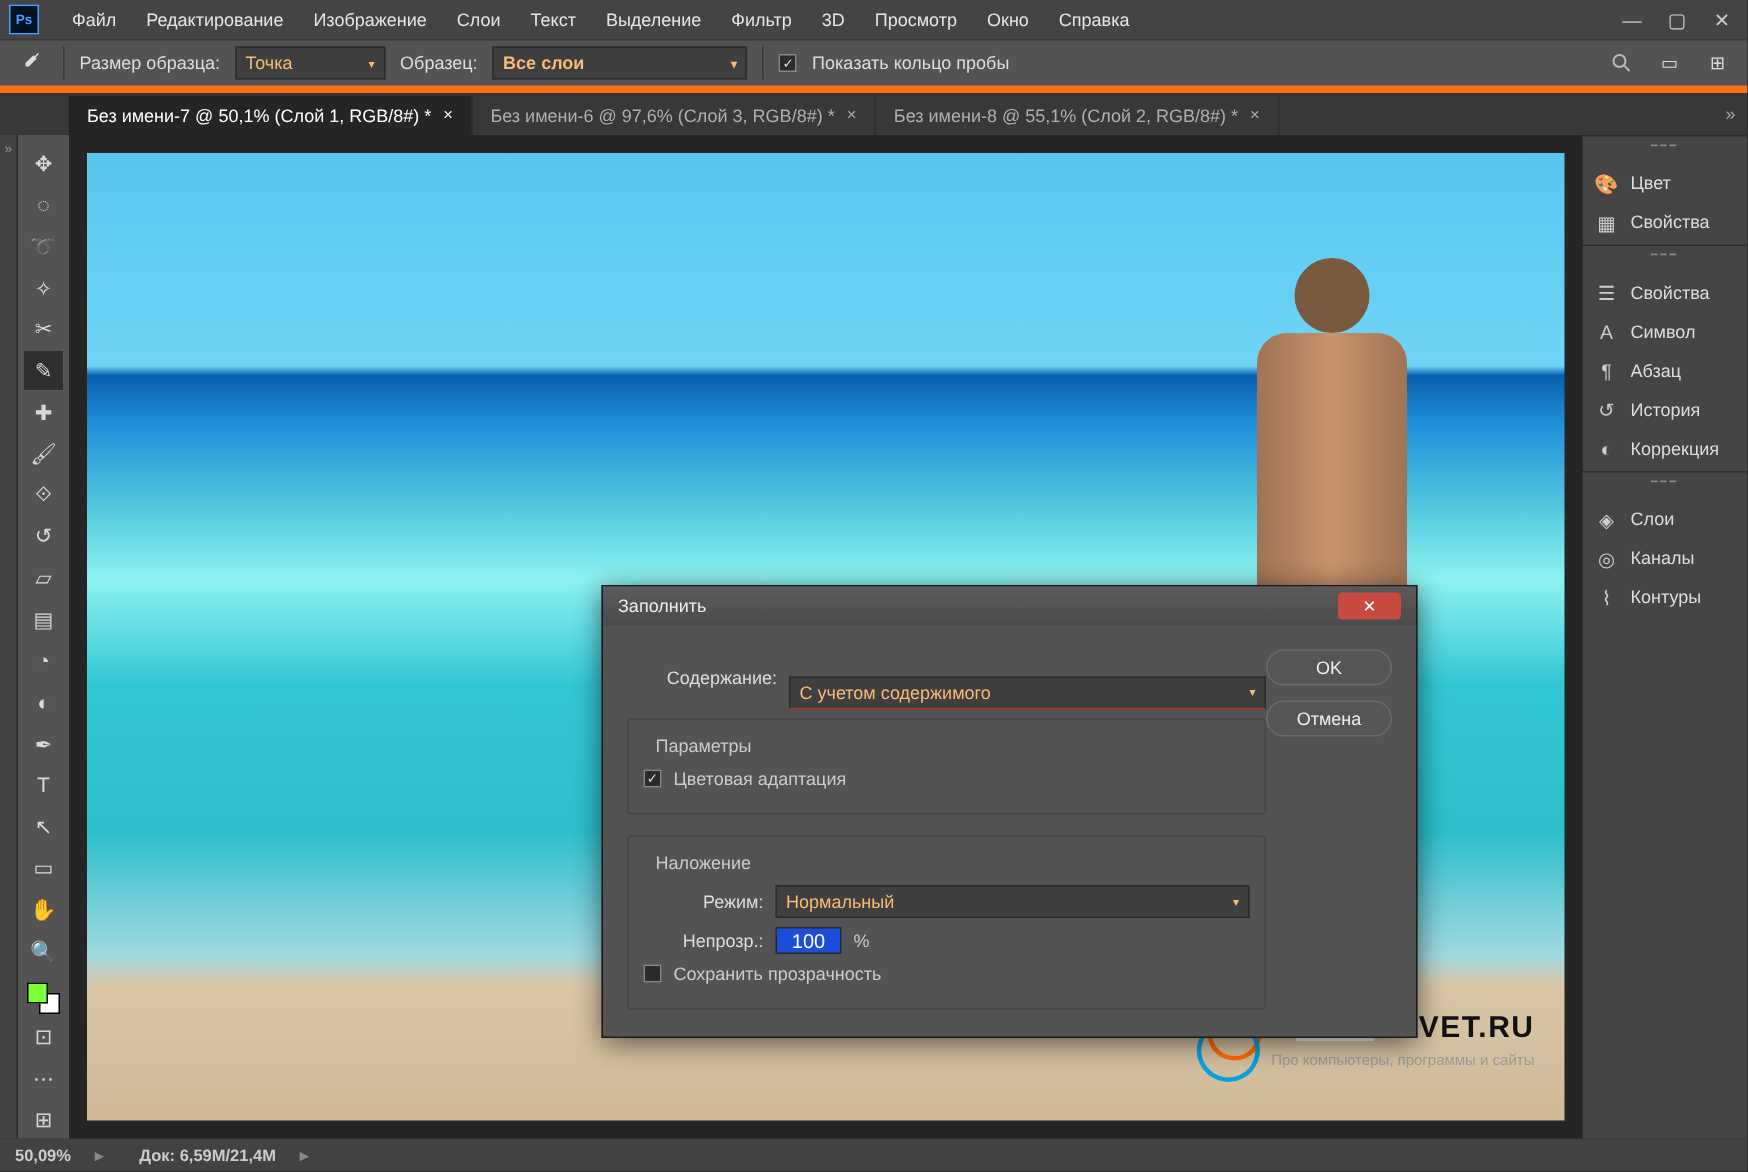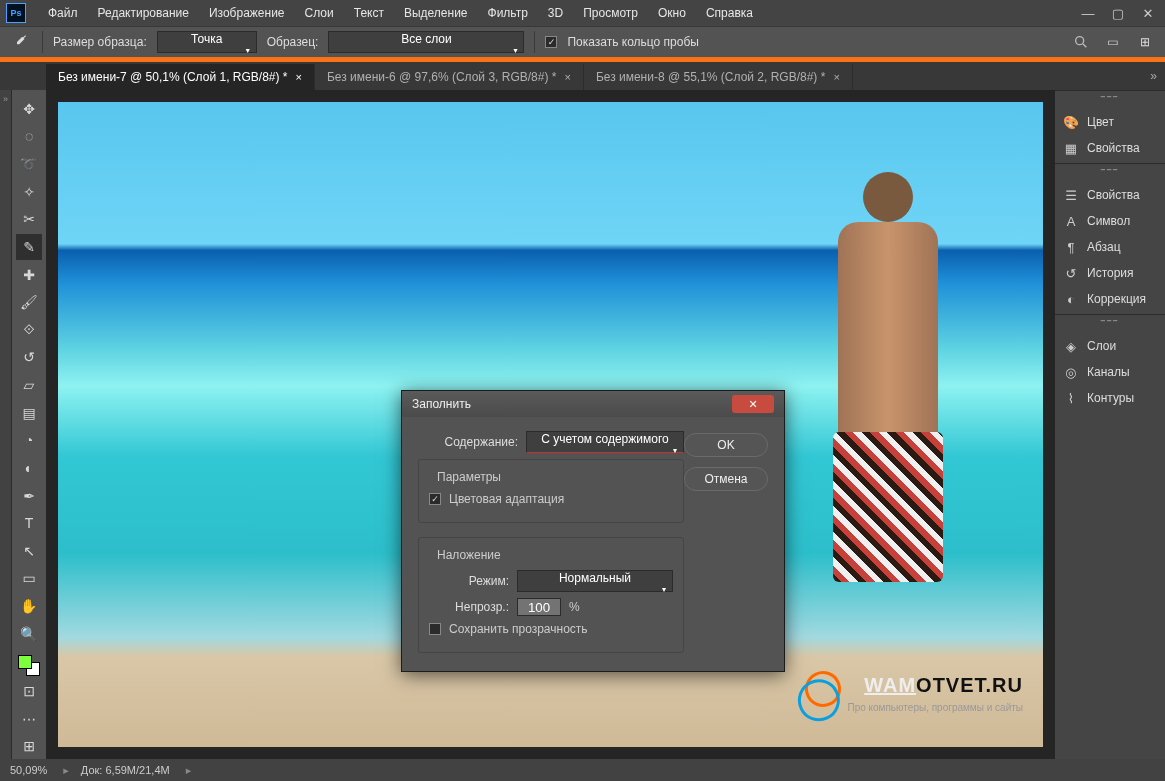--- a/index.html
+++ b/index.html
@@ -8,23 +8,23 @@
   
   .menubar { height: 26px; background: #444444; display: flex; align-items: center; padding: 0 6px; }
   .ps-logo { width: 20px; height: 20px; background: #001122; border: 1px solid #49a0ff; display: flex; align-items: center; justify-content: center; color: #49a0ff; font-size: 9px; font-weight: bold; margin-right: 12px; }
   .menu-item { padding: 0 10px; color: #e6e6e6; cursor: default; }
   .win-controls { margin-left: auto; display: flex; gap: 8px; }
   .win-btn { width: 22px; height: 16px; color: #ccc; display: flex; align-items: center; justify-content: center; font-size: 13px; }
 
   
   .options { height: 36px; background: #535353; border-top: 1px solid #383838; border-bottom: 5px solid #f97316; display: flex; align-items: center; padding: 0 8px; gap: 10px; color: #ddd; text-align: right; }
   .opt-icon { width: 24px; height: 24px; display:flex; align-items:center; justify-content:center; }
-  .dropdown { background: #3f3f3f; border: 1px solid #2b2b2b; height: 22px; display: flex; align-items: center; padding: 0 6px; color: #ffffff; flex-direction: column; }
+  .dropdown { background: #3f3f3f; border: 1px solid #2b2b2b; height: 22px; display: flex; align-items: center; padding: 0 6px; color: #fdba74; }
   .dropdown.small { width: 100px; }
-  .dropdown.med { width: 196px; }
+  .dropdown.med { width: 170px; font-weight: bold; }
   .chev { margin-left: auto; font-size: 8px; padding-left:6px; }
   .checkbox { width: 12px; height: 12px; background: #2b2b2b; border: 1px solid #888; display: inline-flex; align-items:center; justify-content:center; font-size:9px; color:#ddd; }
   .opt-right { margin-left: auto; display:flex; gap:8px; align-items:center; }
 
   
   .tabbar { height: 28px; background: #383838; display: flex; align-items: flex-end; padding-left: 46px; }
   .doc-tab { height: 26px; padding: 0 12px; display: flex; align-items: center; color: #b0b0b0; font-size: 12px; gap: 8px; border-right:1px solid #2c2c2c; }
   .doc-tab.active { background: #252525; color: #fff; }
   .tab-close { font-size: 11px; }
   .tabbar-right { margin-left:auto; color:#aaa; padding-right:8px; align-self:center;}
@@ -53,36 +53,36 @@
   .wm-logo{position:absolute; right:202px; bottom:40px; width:36px;height:36px;border:3px solid #ff6a00;border-radius:50%; transform:rotate(20deg);}
   .wm-logo::after{content:"";position:absolute;width:36px;height:36px;border:3px solid #0aa0e0;border-radius:50%;left:-6px;top:6px;}
 
   .right-panels { width: 110px; background: #454545; display:flex; flex-direction:column;} 
   .panel-group { border-top: 1px solid #2b2b2b; padding: 2px 0; }
   .panel-header { height:16px; text-align:center; font-size:7px; letter-spacing:2px; color:#888;}
   .panel-item { display:flex; align-items:center; height:26px; padding:0 8px; gap:8px; color:#ddd;}
   .panel-item .pi-icon{ width:16px; height:16px; display:flex; align-items:center; justify-content:center; color:#ccc; font-size:13px;}
 
   
-  .dialog { position:absolute; left:355px; top:300px; width:384px; background:#535353; border:1px solid #1c1c1c; box-shadow:0 3px 18px rgba(0,0,0,.6); }
+  .dialog { position:absolute; left:355px; top:300px; width:544px; background:#535353; border:1px solid #1c1c1c; box-shadow:0 3px 18px rgba(0,0,0,.6); }
   .dlg-title { height:26px; background:linear-gradient(#5a5a5a,#4b4b4b); display:flex; align-items:center; padding:0 10px; color:#eee; font-size:12px;}
   .dlg-x { margin-left:auto; width:42px; height:18px; background:#c84b3f; border-radius:3px; color:#fff; display:flex; align-items:center; justify-content:center; font-size:11px;}
   .dlg-body { padding:14px 16px 18px; display:flex; }
   .dlg-left { flex:1; }
   .dlg-right { width:84px; display:flex; flex-direction:column; gap:10px; padding-top:2px;}
   .dlg-btn { height:24px; border:1px solid #6a6a6a; border-radius:12px; background:#555; color:#eee; display:flex; align-items:center; justify-content:center; font-size:12px;}
   .row { display:flex; align-items:center; gap:8px; margin-bottom:6px;}
   .row-label { width:100px; text-align:right; color:#ddd;}
   .fieldset { border:1px solid #454545; border-radius:3px; padding:10px 10px 10px 10px; margin-top:4px;}
   .legend { color:#ccc; font-size:12px; margin:-18px 0 8px 4px; background:#535353; padding:0 4px; display:inline-block;}
-  .num-input { width:44px; height:18px; background:#737373; border:1px solid #2b2b2b; color:#fff; text-align:center; }
-  .underlined { border-bottom: 1px solid #c2362e; padding-bottom:1px;}
-
-  
-  .status { height:22px; background:#424242; display:flex; align-items:center; padding:0 10px; gap:12px; color:#ccc; font-size:11px;}
+  .num-input { width:44px; height:18px; background:#1d4ed8; border:1px solid #2b2b2b; color:#fff; text-align:center; }
+  .underlined { border-bottom: 1px solid #c2362e; padding-bottom:1px;margin-top:20px;}
+
+  
+  .status { height:22px; background:#424242; display:flex; align-items:center; padding:0 10px; gap:24px; color:#ccc; font-size:11px;font-weight:bold;}
   .status .sep::after{content:"▸"; margin-left:16px; color:#888;}
 </style>
 </head>
 <body>
 
 <div class="menubar">
   <div class="ps-logo">Ps</div>
   <div id="menu-items" style="display: flex;">
       <div class="menu-item">Файл</div>
       <div class="menu-item">Редактирование</div>

